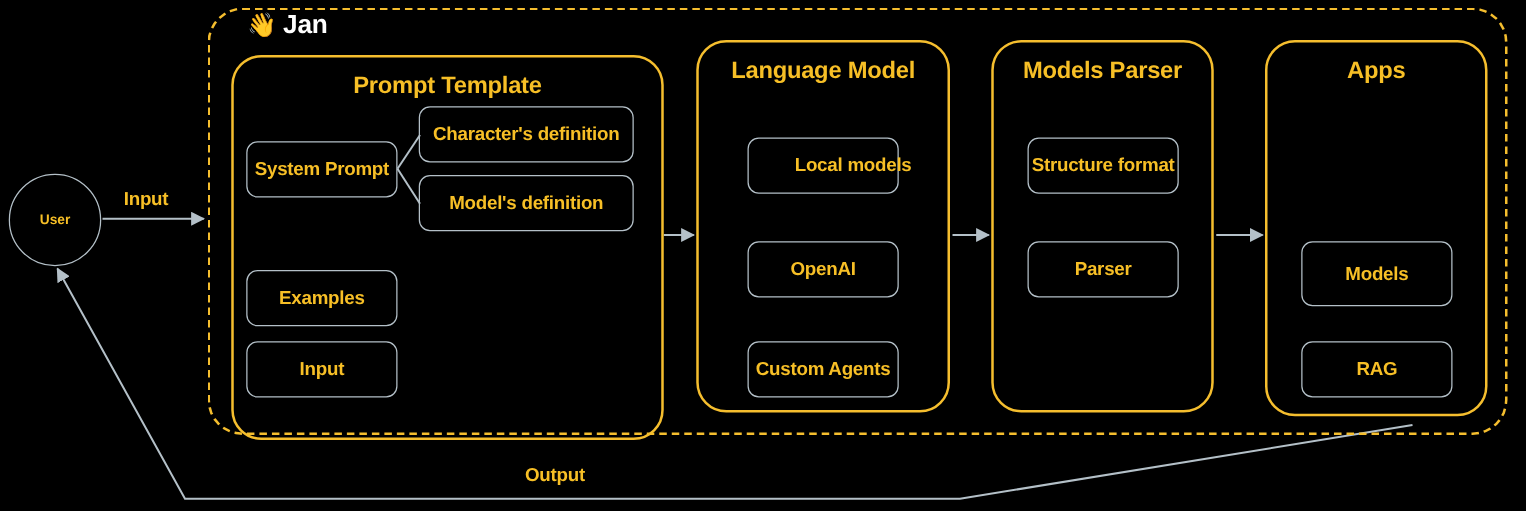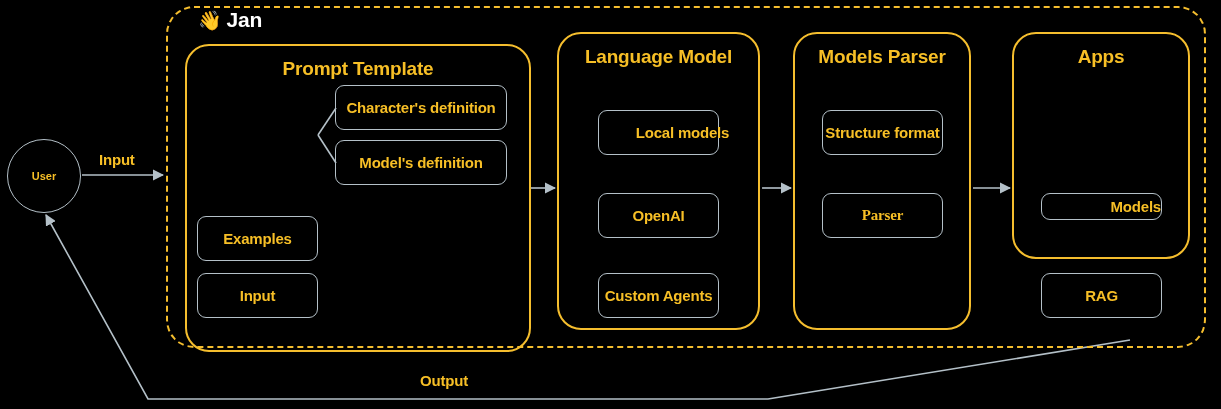--- a/index.html
+++ b/index.html
@@ -64,21 +64,21 @@
     color: #F7BF26;
     font-size: 19px;
     font-weight: bold;
     letter-spacing: -0.2px;
     white-space: nowrap;
   }
 
   #stage-prompt   { left: 185px; top: 32px;  width: 346px; height: 308px; margin-top: 12px; }
   #stage-llm      { left: 557px; top: 32px;  width: 203px; height: 298px; }
   #stage-parser   { left: 793px; top: 32px;  width: 178px; height: 298px; }
-  #stage-apps     { left: 1012px; top: 32px; width: 178px; height: 227px; }
+  #stage-apps     { left: 1012px; top: 32px; width: 178px; height: 301px; }
 
   
   .item {
     position: absolute;
     border: 1.6px solid #B4C0C8;
     border-radius: 9px;
     box-sizing: border-box;
     display: flex;
     align-items: center;
     justify-content: center;
@@ -96,25 +96,25 @@
   #it-examples    { left: 197px; top: 193px; width: 121px; height: 45px; margin-top: 23px; }
   #it-input       { left: 197px; top: 273px; width: 121px; height: 45px; }
 
   
   #it-local       { left: 598px; top: 110px; width: 121px; height: 45px; padding-left: 48px; }
   #it-openai      { left: 598px; top: 193px; width: 121px; height: 45px; }
   #it-agents      { left: 598px; top: 273px; width: 121px; height: 45px; }
 
   
   #it-structure   { left: 822px; top: 110px; width: 121px; height: 45px; }
-  #it-parser      { left: 822px; top: 193px; width: 121px; height: 45px; font-family: Liberation Serif, serif; }
+  #it-parser      { left: 822px; top: 193px; width: 121px; height: 45px; }
 
   
   #it-characters  { left: 1041px; top: 110px; width: 121px; height: 45px; }
-  #it-models      { left: 1041px; top: 193px; width: 121px; height: 27px; justify-content: flex-end; }
+  #it-models      { left: 1041px; top: 193px; width: 121px; height: 52px; }
   #it-rag         { left: 1041px; top: 273px; width: 121px; height: 45px; }
 
   
   .user-circle {
     position: absolute;
     left: 7px;
     top: 139px;
     width: 74px;
     height: 74px;
     border: 1.6px solid #B4C0C8;
@@ -186,20 +186,23 @@
   <div class="user-circle">
     <span>User</span>
   </div>
 
   <div class="edge-label" id="lbl-input">Input</div>
   <div class="edge-label" id="lbl-output">Output</div>
 
   <div class="stage" id="stage-prompt">
     <div class="stage-title">Prompt Template</div>
   </div>
+  <div class="item" id="it-system">
+    <span>System Prompt</span>
+  </div>
   <div class="item" id="it-character">
     <span>Character's definition</span>
   </div>
   <div class="item" id="it-model">
     <span>Model's definition</span>
   </div>
   <div class="item" id="it-examples">
     <span>Examples</span>
   </div>
   <div class="item" id="it-input">

